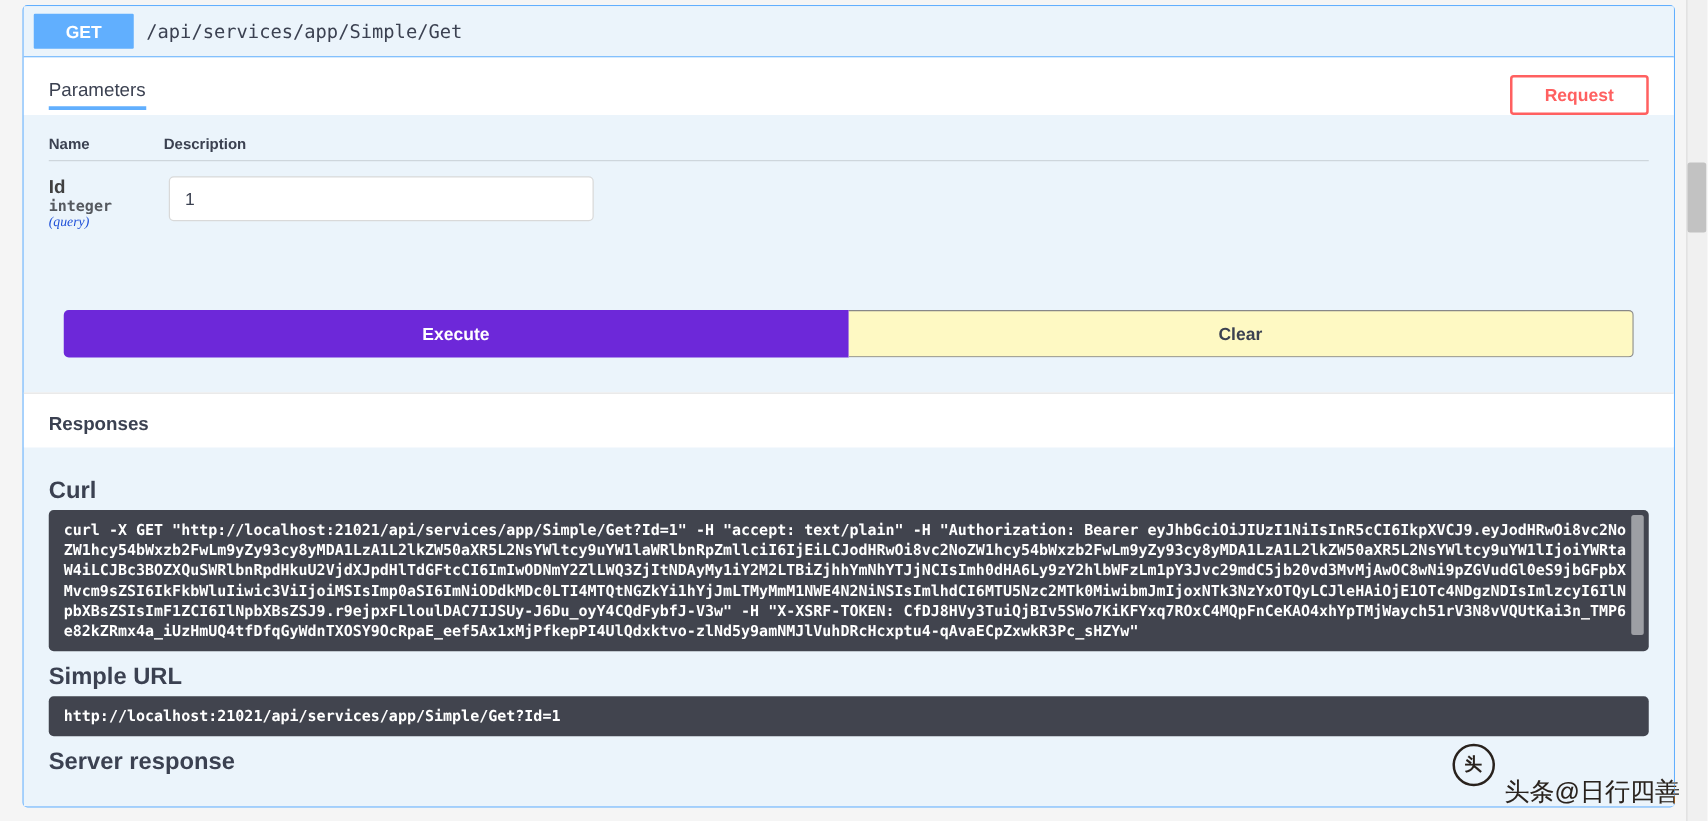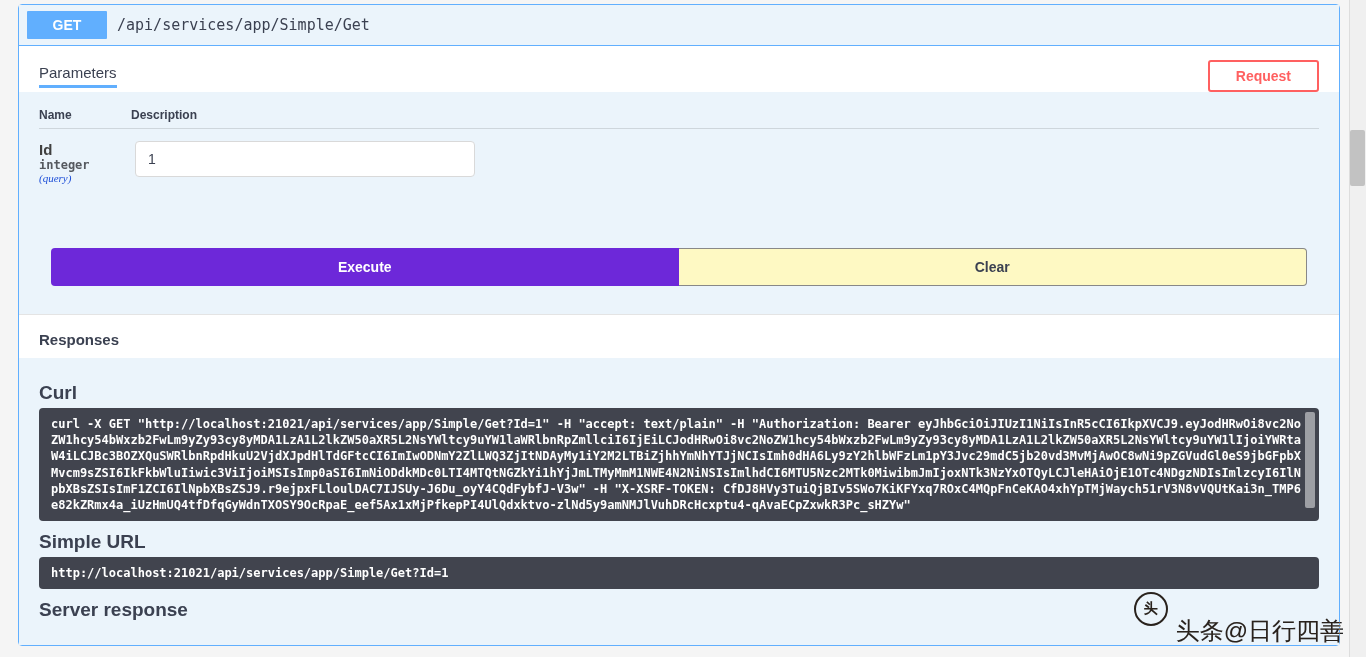--- a/index.html
+++ b/index.html
@@ -226,21 +226,21 @@
   }
   .wm-logo {
     width: 34px; height: 34px;
     border: 2px solid #fff;
     border-radius: 50%;
     display: flex; align-items: center; justify-content: center;
     font-weight: 700; font-size: 14px;
     margin-right: 8px;
     color:#fff;
   }
-  .wm-text { font-size: 24px; margin-top: 44px; }
+  .wm-text { font-size: 20px; margin-top: 44px; }
 </style>
 </head>
 <body>
 
 <div class="page-wrap">
   <div class="opblock">
 
     <div class="opblock-summary">
       <span class="method-badge">GET</span>
       <span class="path">/api/services/app/Simple/Get</span>

